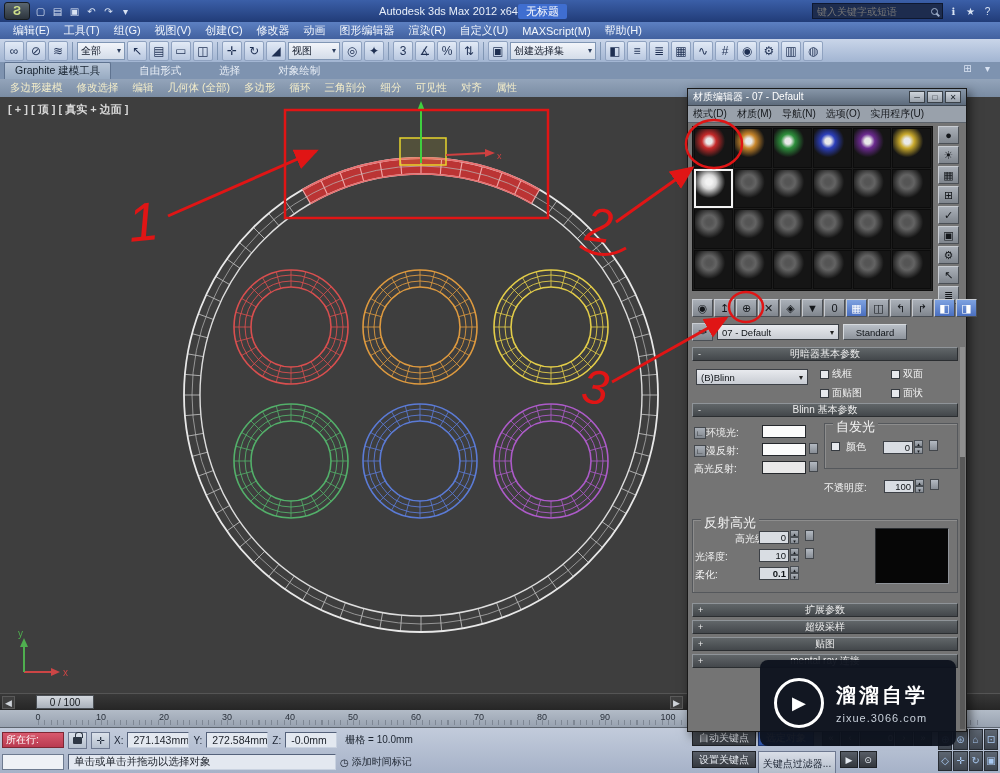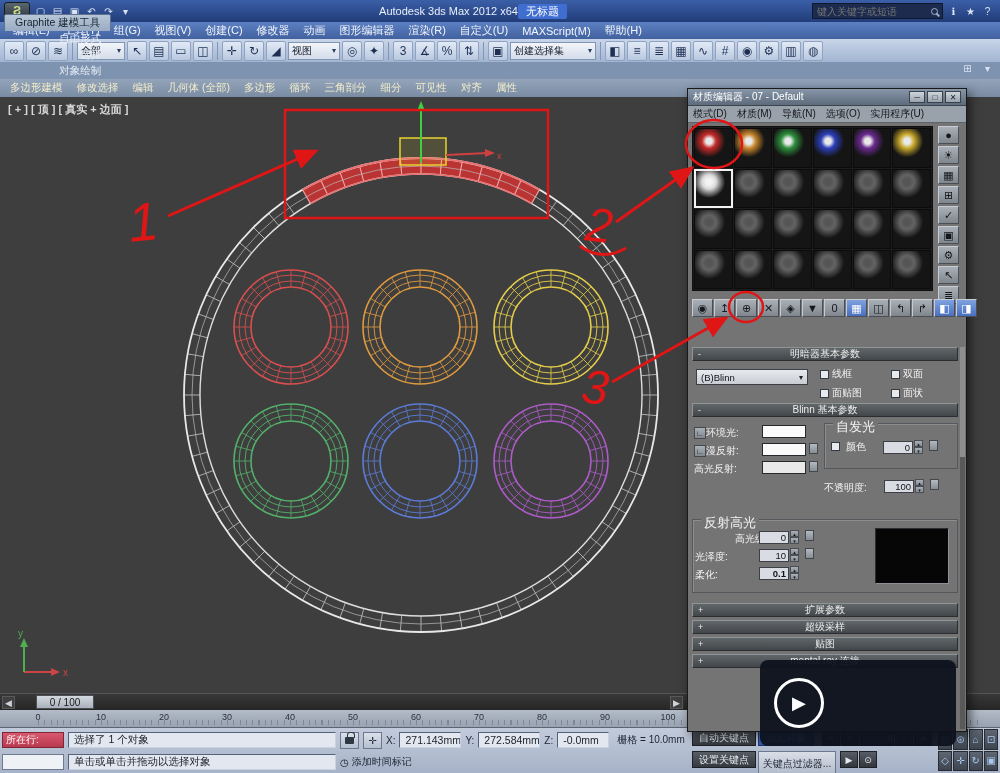--- a/index.html
+++ b/index.html
@@ -207,21 +207,21 @@
       <span class="icon-btn">▦</span>
       <span class="icon-btn">∿</span>
       <span class="icon-btn">#</span>
       <span class="icon-btn">◉</span>
       <span class="icon-btn">⚙</span>
       <span class="icon-btn">▥</span>
       <span class="icon-btn">◍</span>
     </div>
 
   <div class="ribbon-tabs">
-    <span style="display:flex;gap:0;align-items:flex-end;flex-direction:column;">
+    <span style="display:flex;gap:18px;align-items:flex-end;">
         <span class="rtab active">Graphite 建模工具</span>
         <span class="rtab">自由形式</span>
         <span class="rtab">选择</span>
         <span class="rtab">对象绘制</span>
       </span>
     <span class="ribbon-right">
         <span class="qbtn">⊞</span>
         <span class="qbtn">▾</span>
       </span>
   </div>
@@ -586,20 +586,27 @@
           <span class="me-btn">▼</span>
           <span class="me-btn">0</span>
           <span class="me-btn accent">▦</span>
           <span class="me-btn">◫</span>
           <span class="me-btn">↰</span>
           <span class="me-btn">↱</span>
           <span class="me-btn accent">◧</span>
           <span class="me-btn accent">◨</span>
         </div>
 
+      <div class="me-name-row">
+        <span class="me-btn">✑</span>
+        <span class="me-dd" style="width:122px;">
+            <span>07 - Default</span>
+          </span>
+        <span class="std-btn" style="width:64px;">Standard</span>
+      </div>
 
       <div class="rollout" style="top:224px;">
         <span class="sign">-</span>
         <span>明暗器基本参数</span>
       </div>
       <span class="me-dd" style="position:absolute;left:8px;top:246px;width:112px;">
           <span>(B)Blinn</span>
         </span>
       <div class="cb-grid" style="left:132px;top:244px;right:8px;">
         <span class="cb-cell">
@@ -731,21 +738,20 @@
       <span class="tick" style="left: 416px;">60</span>
       <span class="tick" style="left: 479px;">70</span>
       <span class="tick" style="left: 542px;">80</span>
       <span class="tick" style="left: 605px;">90</span>
       <span class="tick" style="left: 668px;">100</span>
     </div>
 
   <div class="statusbar">
     <div class="sb-row sb1">
       <span class="listener-red">所在行:</span>
-      <span class="sb-field status-main">选择了 1 个对象</span>
       <span class="sb-mini">
           <span class="lock-shape"></span>
         </span>
       <span class="sb-mini">✛</span>
       <span class="coord-label">X:</span>
       <span class="sb-field coord-field">271.143mm</span>
       <span class="coord-label">Y:</span>
       <span class="sb-field coord-field">272.584mm</span>
       <span class="coord-label">Z:</span>
       <span class="sb-field" style="width:52px;">-0.0mm</span>
@@ -803,15 +809,19 @@
     <text x="584" y="240" font-size="48" font-style="italic" fill="#e01515" transform="rotate(7 584 240)">2</text>
     <path d="M580,246 q22,16 46,2" fill="none" stroke="#e01515" stroke-width="3"></path>
     <line x1="616" y1="222" x2="692" y2="168" stroke="#e01515" stroke-width="3" marker-end="url(#ah)"></line>
     <ellipse cx="746" cy="307" rx="17" ry="15" fill="none" stroke="#e01515" stroke-width="2.5"></ellipse>
     <text x="580" y="402" font-size="48" font-style="italic" fill="#e01515" transform="rotate(7 580 402)">3</text>
     <line x1="612" y1="382" x2="726" y2="318" stroke="#e01515" stroke-width="3" marker-end="url(#ah)"></line>
   </svg>
 
   <div class="watermark">
     <span class="wm-logo">▶</span>
+    <span>
+      <div class="wm-name">溜溜自学</div>
+      <div class="wm-url">zixue.3066.com</div>
+    </span>
   </div>
 
 </div>
 
 </body></html>

